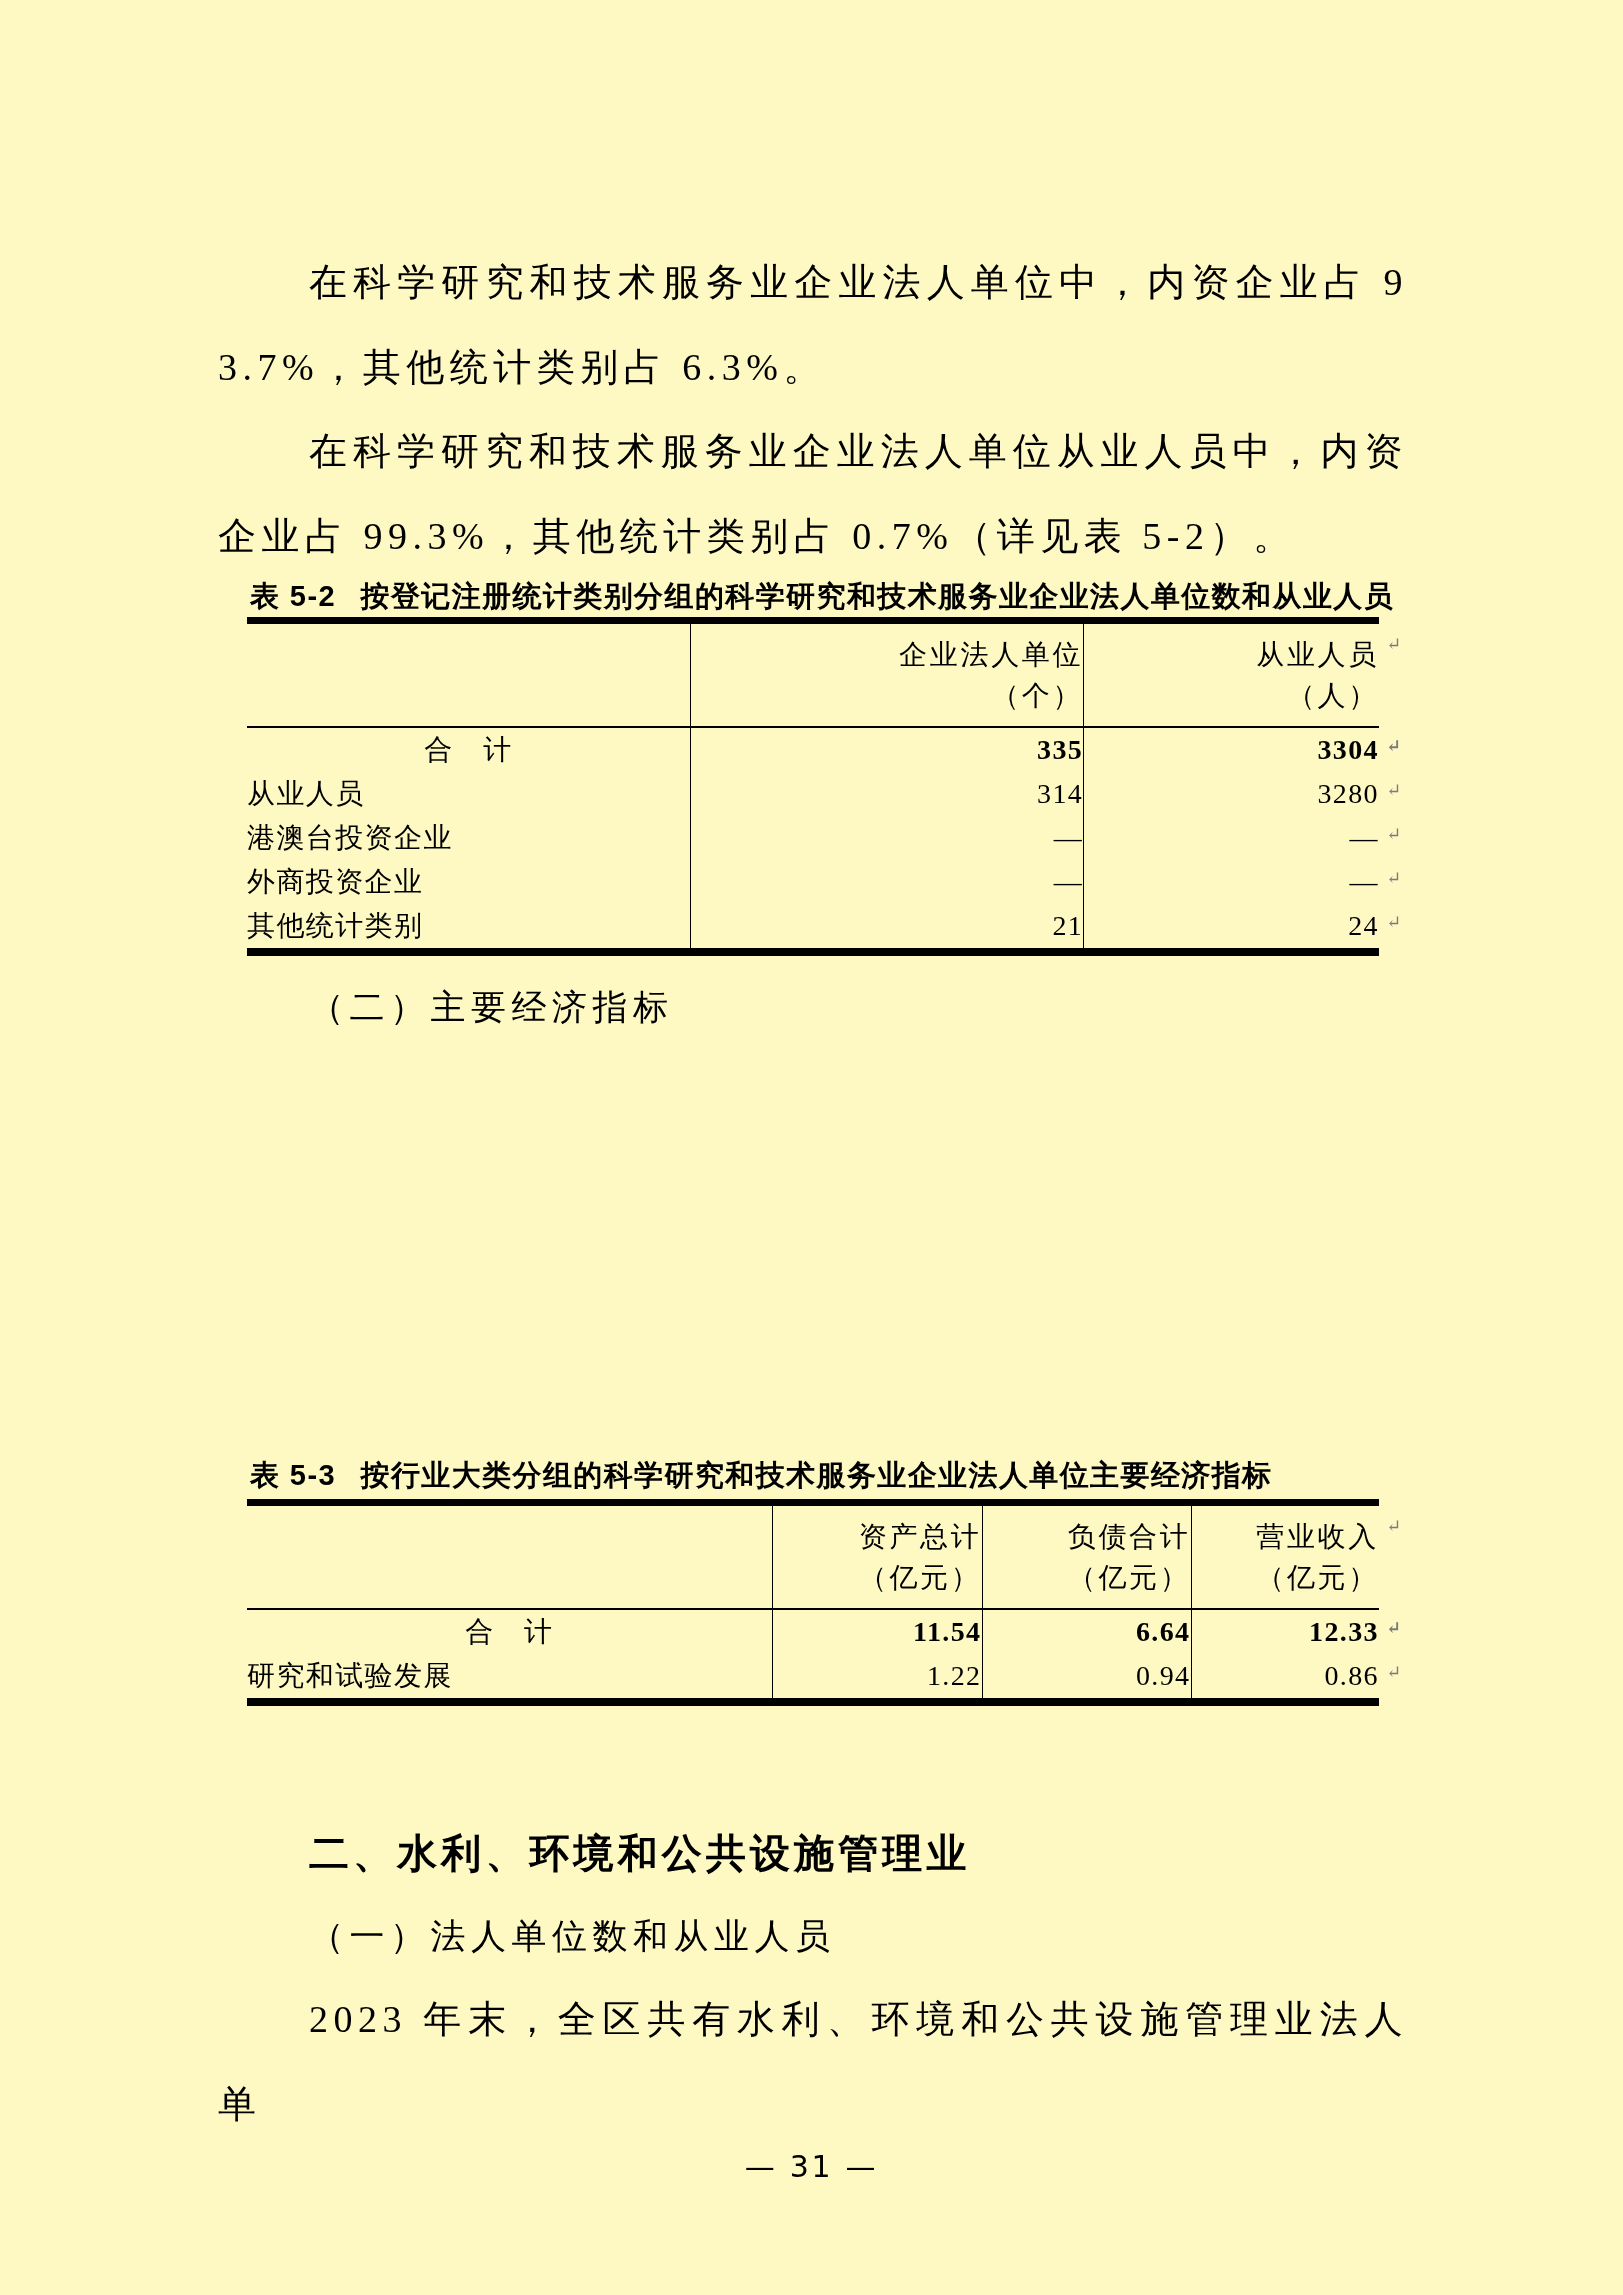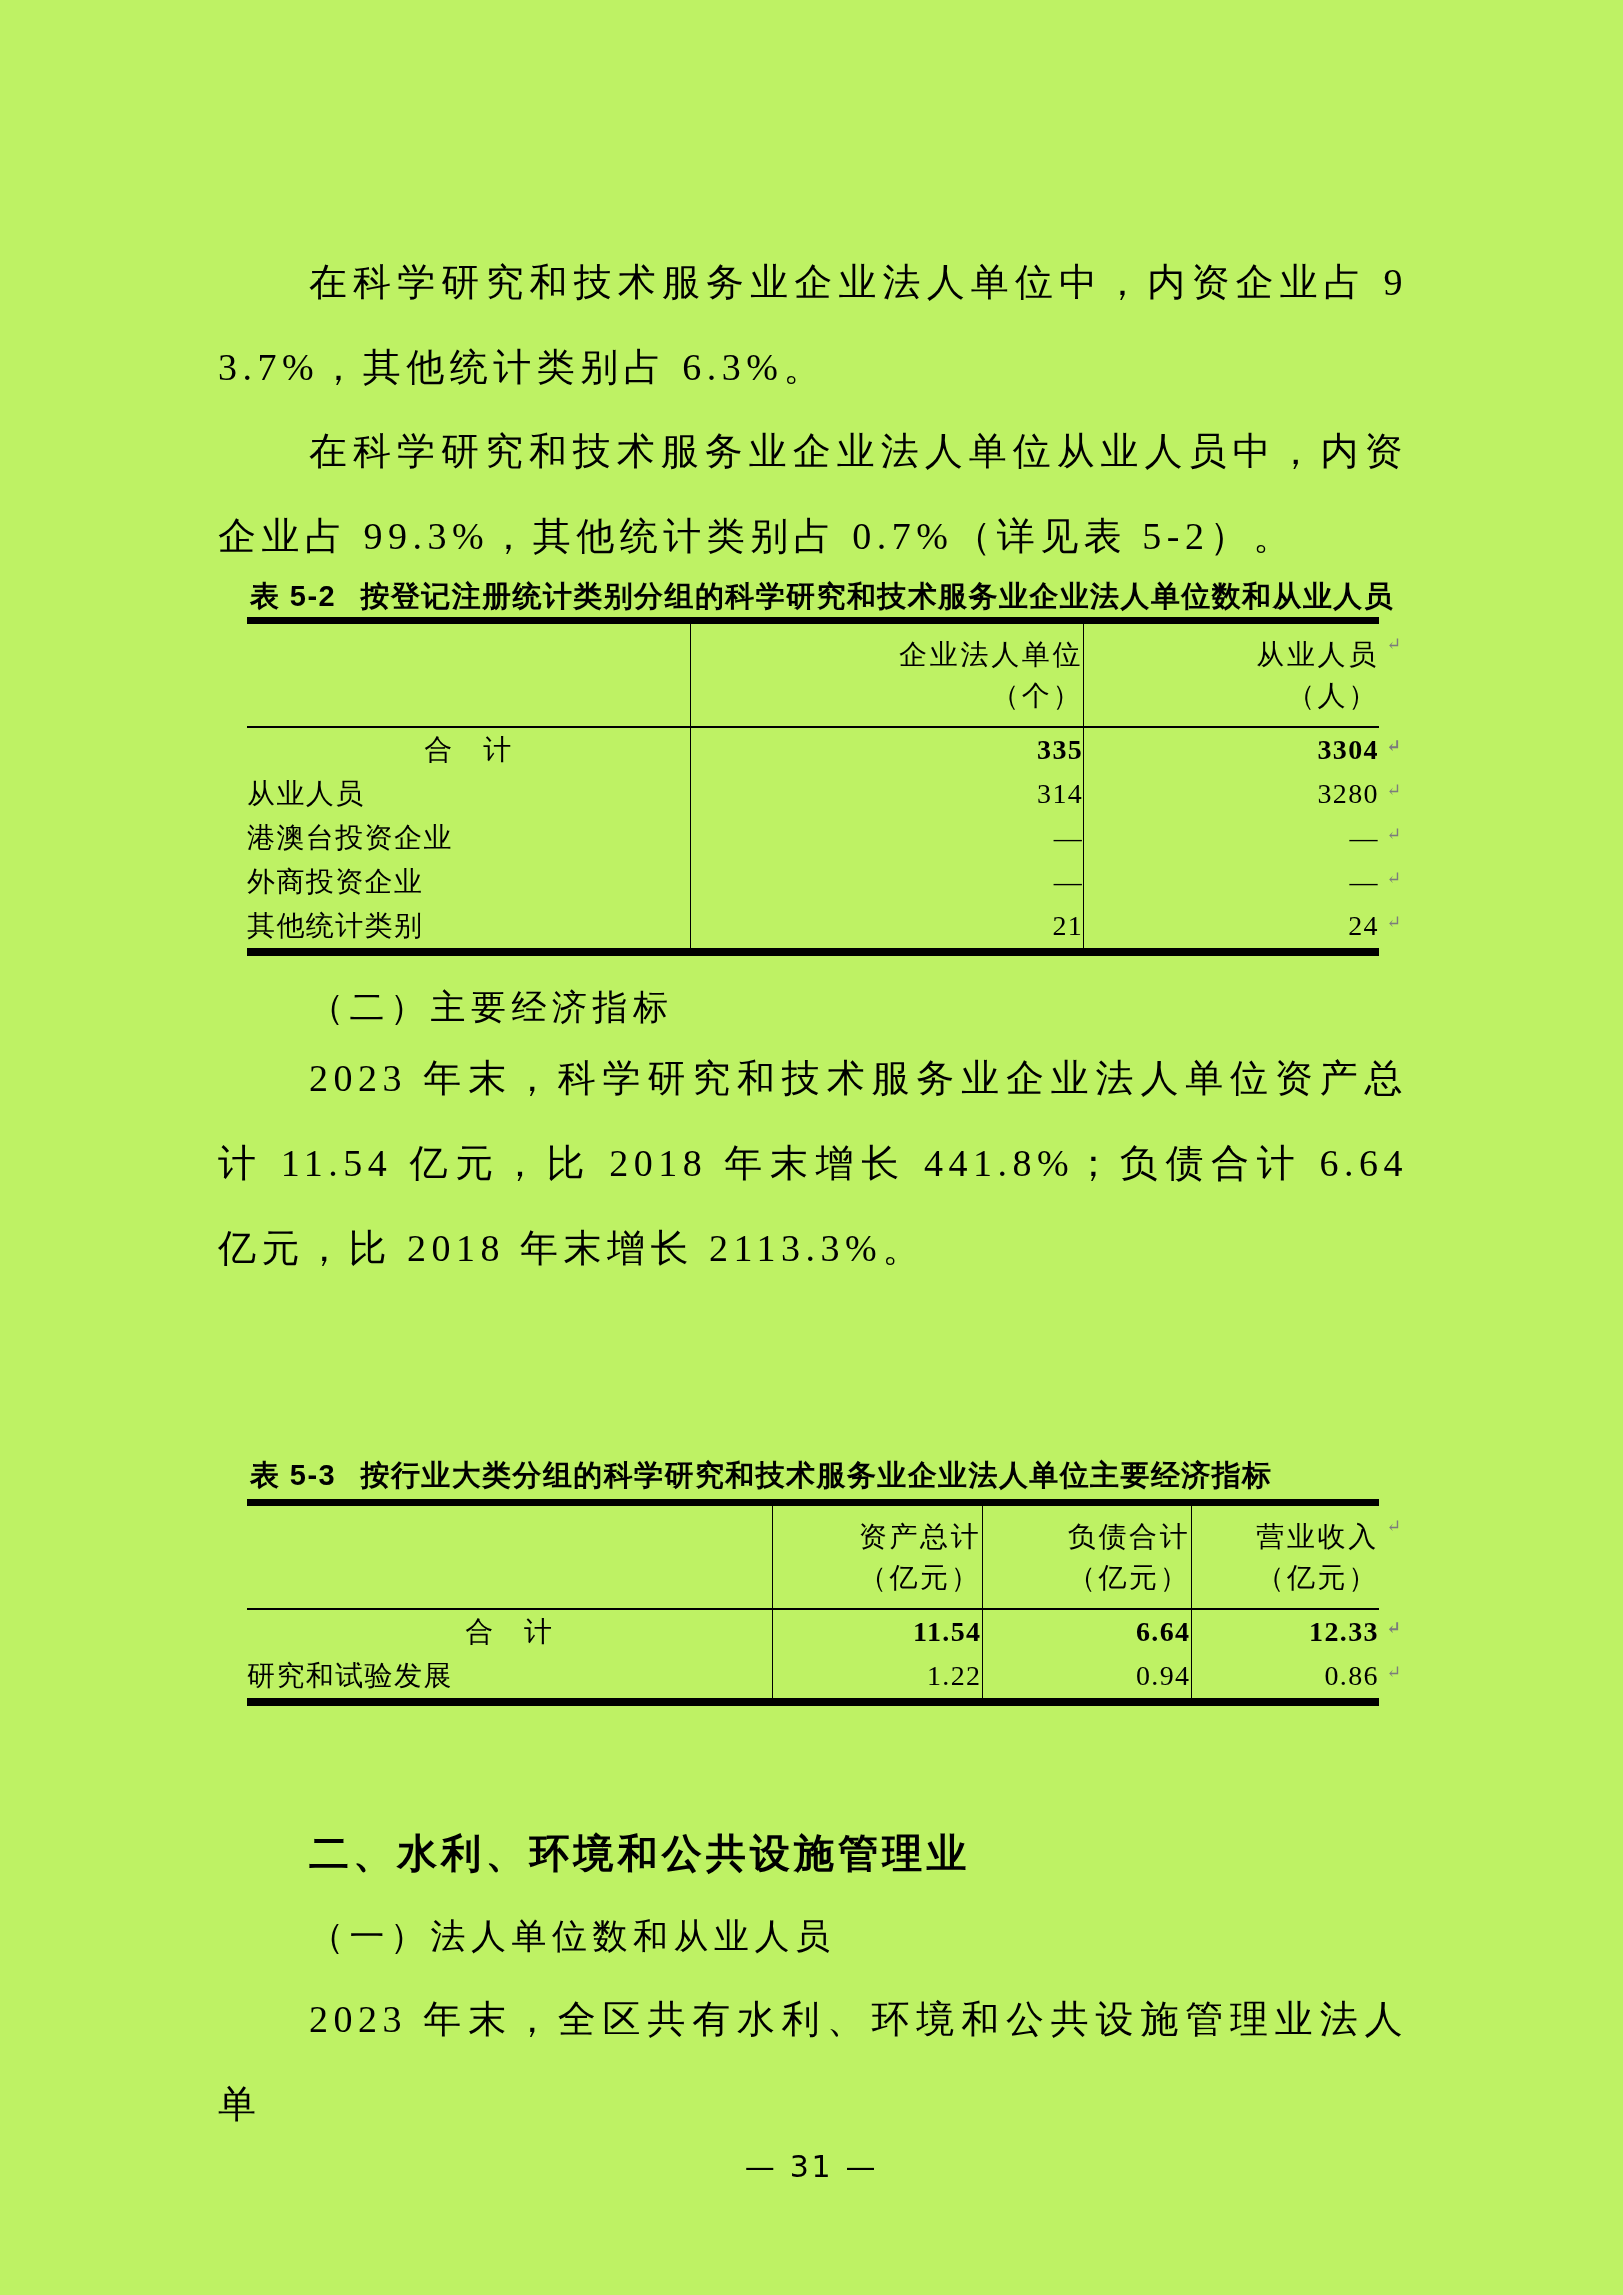--- a/index.html
+++ b/index.html
@@ -1,19 +1,19 @@
 <!DOCTYPE html>
 <html style="font-size:11px"><head>
 <meta charset="utf-8">
 <style>
   html,body{margin:0;padding:0;background:#e8e8e8;}
   .page{
     position:relative;
     width:1623px;height:2295px;
-    background:#bef264;
+    background:#fef9c3;
     overflow:hidden;
     color:#000;
     font-family:"Liberation Serif","DejaVu Serif",serif;
   }
   .abs{position:absolute;}
   
   .body-p{
     left:218px;width:1190px;
     margin:0;
     font-size:38px;line-height:85px;letter-spacing:5.5px;
@@ -129,21 +129,20 @@
       <tr>
         <td class="lab">其他统计类别</td>
         <td class="num vline">21</td>
         <td class="num vline relpos"><span>24</span><span class="rmark">↵</span></td>
       </tr>
     </tbody>
   </table>
 
   <h3 class="abs h-kai" style="top:980px">（二）主要经济指标</h3>
 
-  <p class="abs body-p" style="top:1036px">2023 年末，科学研究和技术服务业企业法人单位资产总计 11.54 亿元，比 2018 年末增长 441.8%；负债合计 6.64 亿元，比 2018 年末增长 2113.3%。</p>
 
 
   <p class="abs tbl-title" style="top:1456px"><span class="tl">表 5-3</span><span>按行业大类分组的科学研究和技术服务业企业法人单位主要经济指标</span></p>
 
   <table class="abs t" style="top:1499px;left:247px;width:1132px">
     <colgroup>
         <col style="width:525px">
         <col style="width:210px">
         <col style="width:209px">
         <col style="width:188px">

